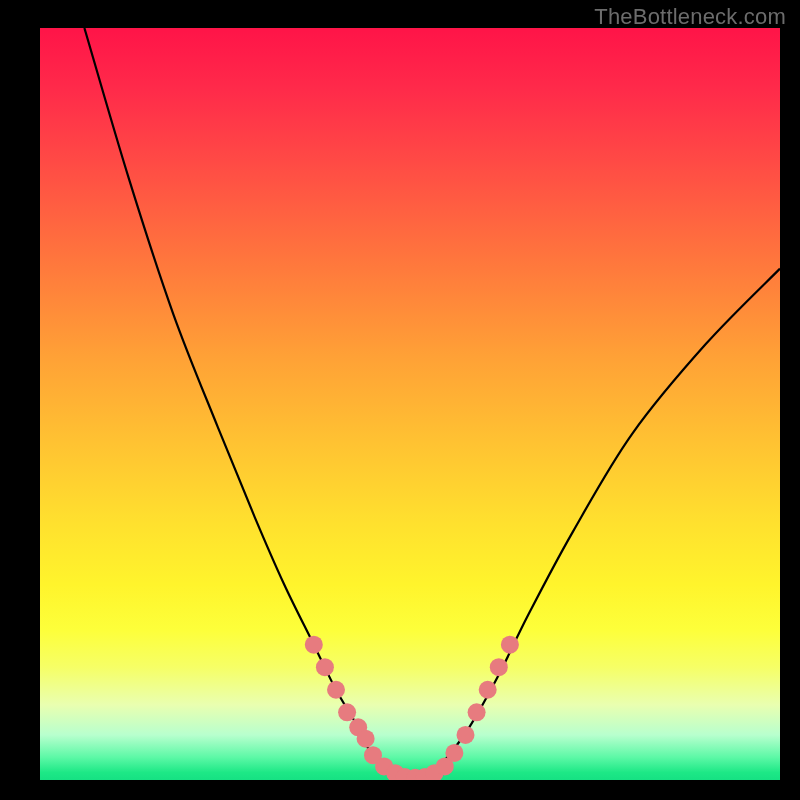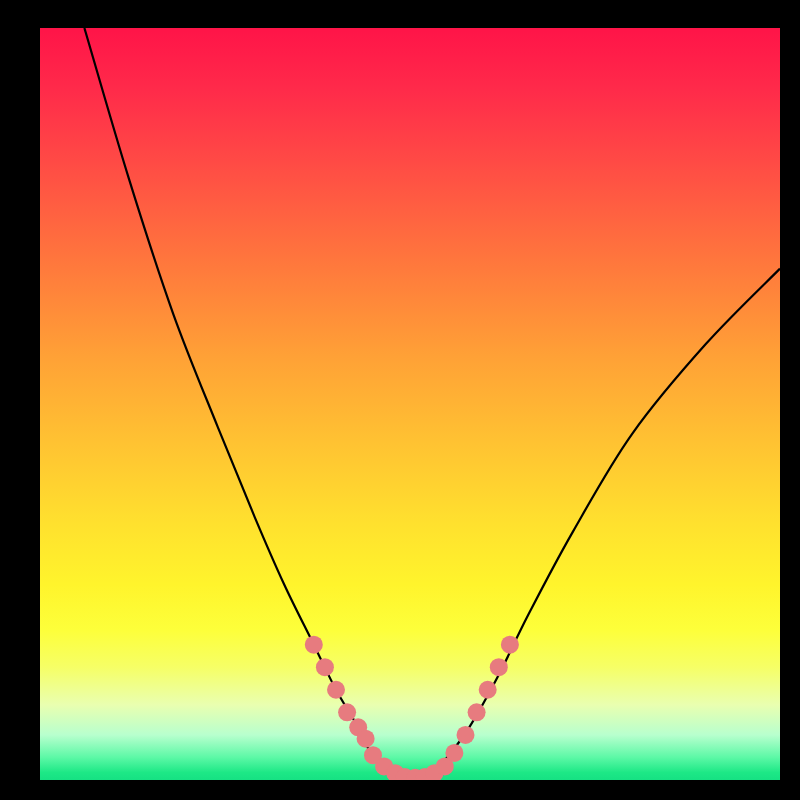--- a/index.html
+++ b/index.html
@@ -62,20 +62,21 @@
     z-index: 5;
   }
   .dot {
     fill: #e77b7f;
   }
 </style>
 </head>
 <body>
 
 <div class="frame">
+  <div class="attribution">TheBottleneck.com</div>
 
   <div class="plot">
     <svg class="curve" viewBox="0 0 740 752" preserveAspectRatio="none">
       <path id="curve-path" fill="none" stroke="#000" stroke-width="2.2" d="M 44.4,0 C 51.8,25.066666666666663 74,102.77333333333331 88.8,150.39999999999998 C 103.6,198.02666666666664 118.39999999999999,244.39999999999998 133.2,285.76 C 148,327.12 164.03333333333333,364.72 177.6,398.56 C 191.16666666666666,432.4 203.5,462.48 214.6,488.8 C 225.7,515.12 234.33333333333334,535.1733333333334 244.20000000000002,556.48 C 254.0666666666667,577.7866666666666 265.1666666666667,599.0933333333334 273.8,616.64 C 282.43333333333334,634.1866666666666 288.6,647.9733333333334 296,661.76 C 303.4,675.5466666666666 312.0333333333333,688.08 318.2,699.36 C 324.3666666666667,710.64 328.06666666666666,721.9200000000001 333,729.44 C 337.93333333333334,736.96 342.8666666666666,740.72 347.79999999999995,744.48 C 352.7333333333333,748.24 357.66666666666663,750.7466666666667 362.59999999999997,752 C 367.5333333333333,753.2533333333333 372.4666666666667,753.2533333333333 377.40000000000003,752 C 382.33333333333337,750.7466666666667 387.2666666666667,748.24 392.20000000000005,744.48 C 397.1333333333334,740.72 400.83333333333337,736.96 407.00000000000006,729.44 C 413.16666666666674,721.9200000000001 420.56666666666666,713.1466666666666 429.2,699.36 C 437.8333333333333,685.5733333333334 448.93333333333334,665.52 458.8,646.72 C 468.6666666666667,627.9200000000001 476.0666666666667,610.3733333333333 488.40000000000003,586.56 C 500.73333333333335,562.7466666666666 515.5333333333333,533.92 532.8,503.84 C 550.0666666666666,473.76 569.8,437.4133333333333 592,406.08 C 614.2,374.74666666666667 641.3333333333334,343.41333333333336 666,315.84000000000003 C 690.6666666666666,288.2666666666667 727.6666666666666,253.17333333333332 740,240.64"></path>
       <g id="markers">
           <circle cx="273.8" cy="616.64" r="9" class="dot"></circle>
           <circle cx="284.90000000000003" cy="639.2" r="9" class="dot"></circle>
           <circle cx="296" cy="661.76" r="9" class="dot"></circle>
           <circle cx="307.09999999999997" cy="684.32" r="9" class="dot"></circle>
           <circle cx="318.2" cy="699.36" r="9" class="dot"></circle>

